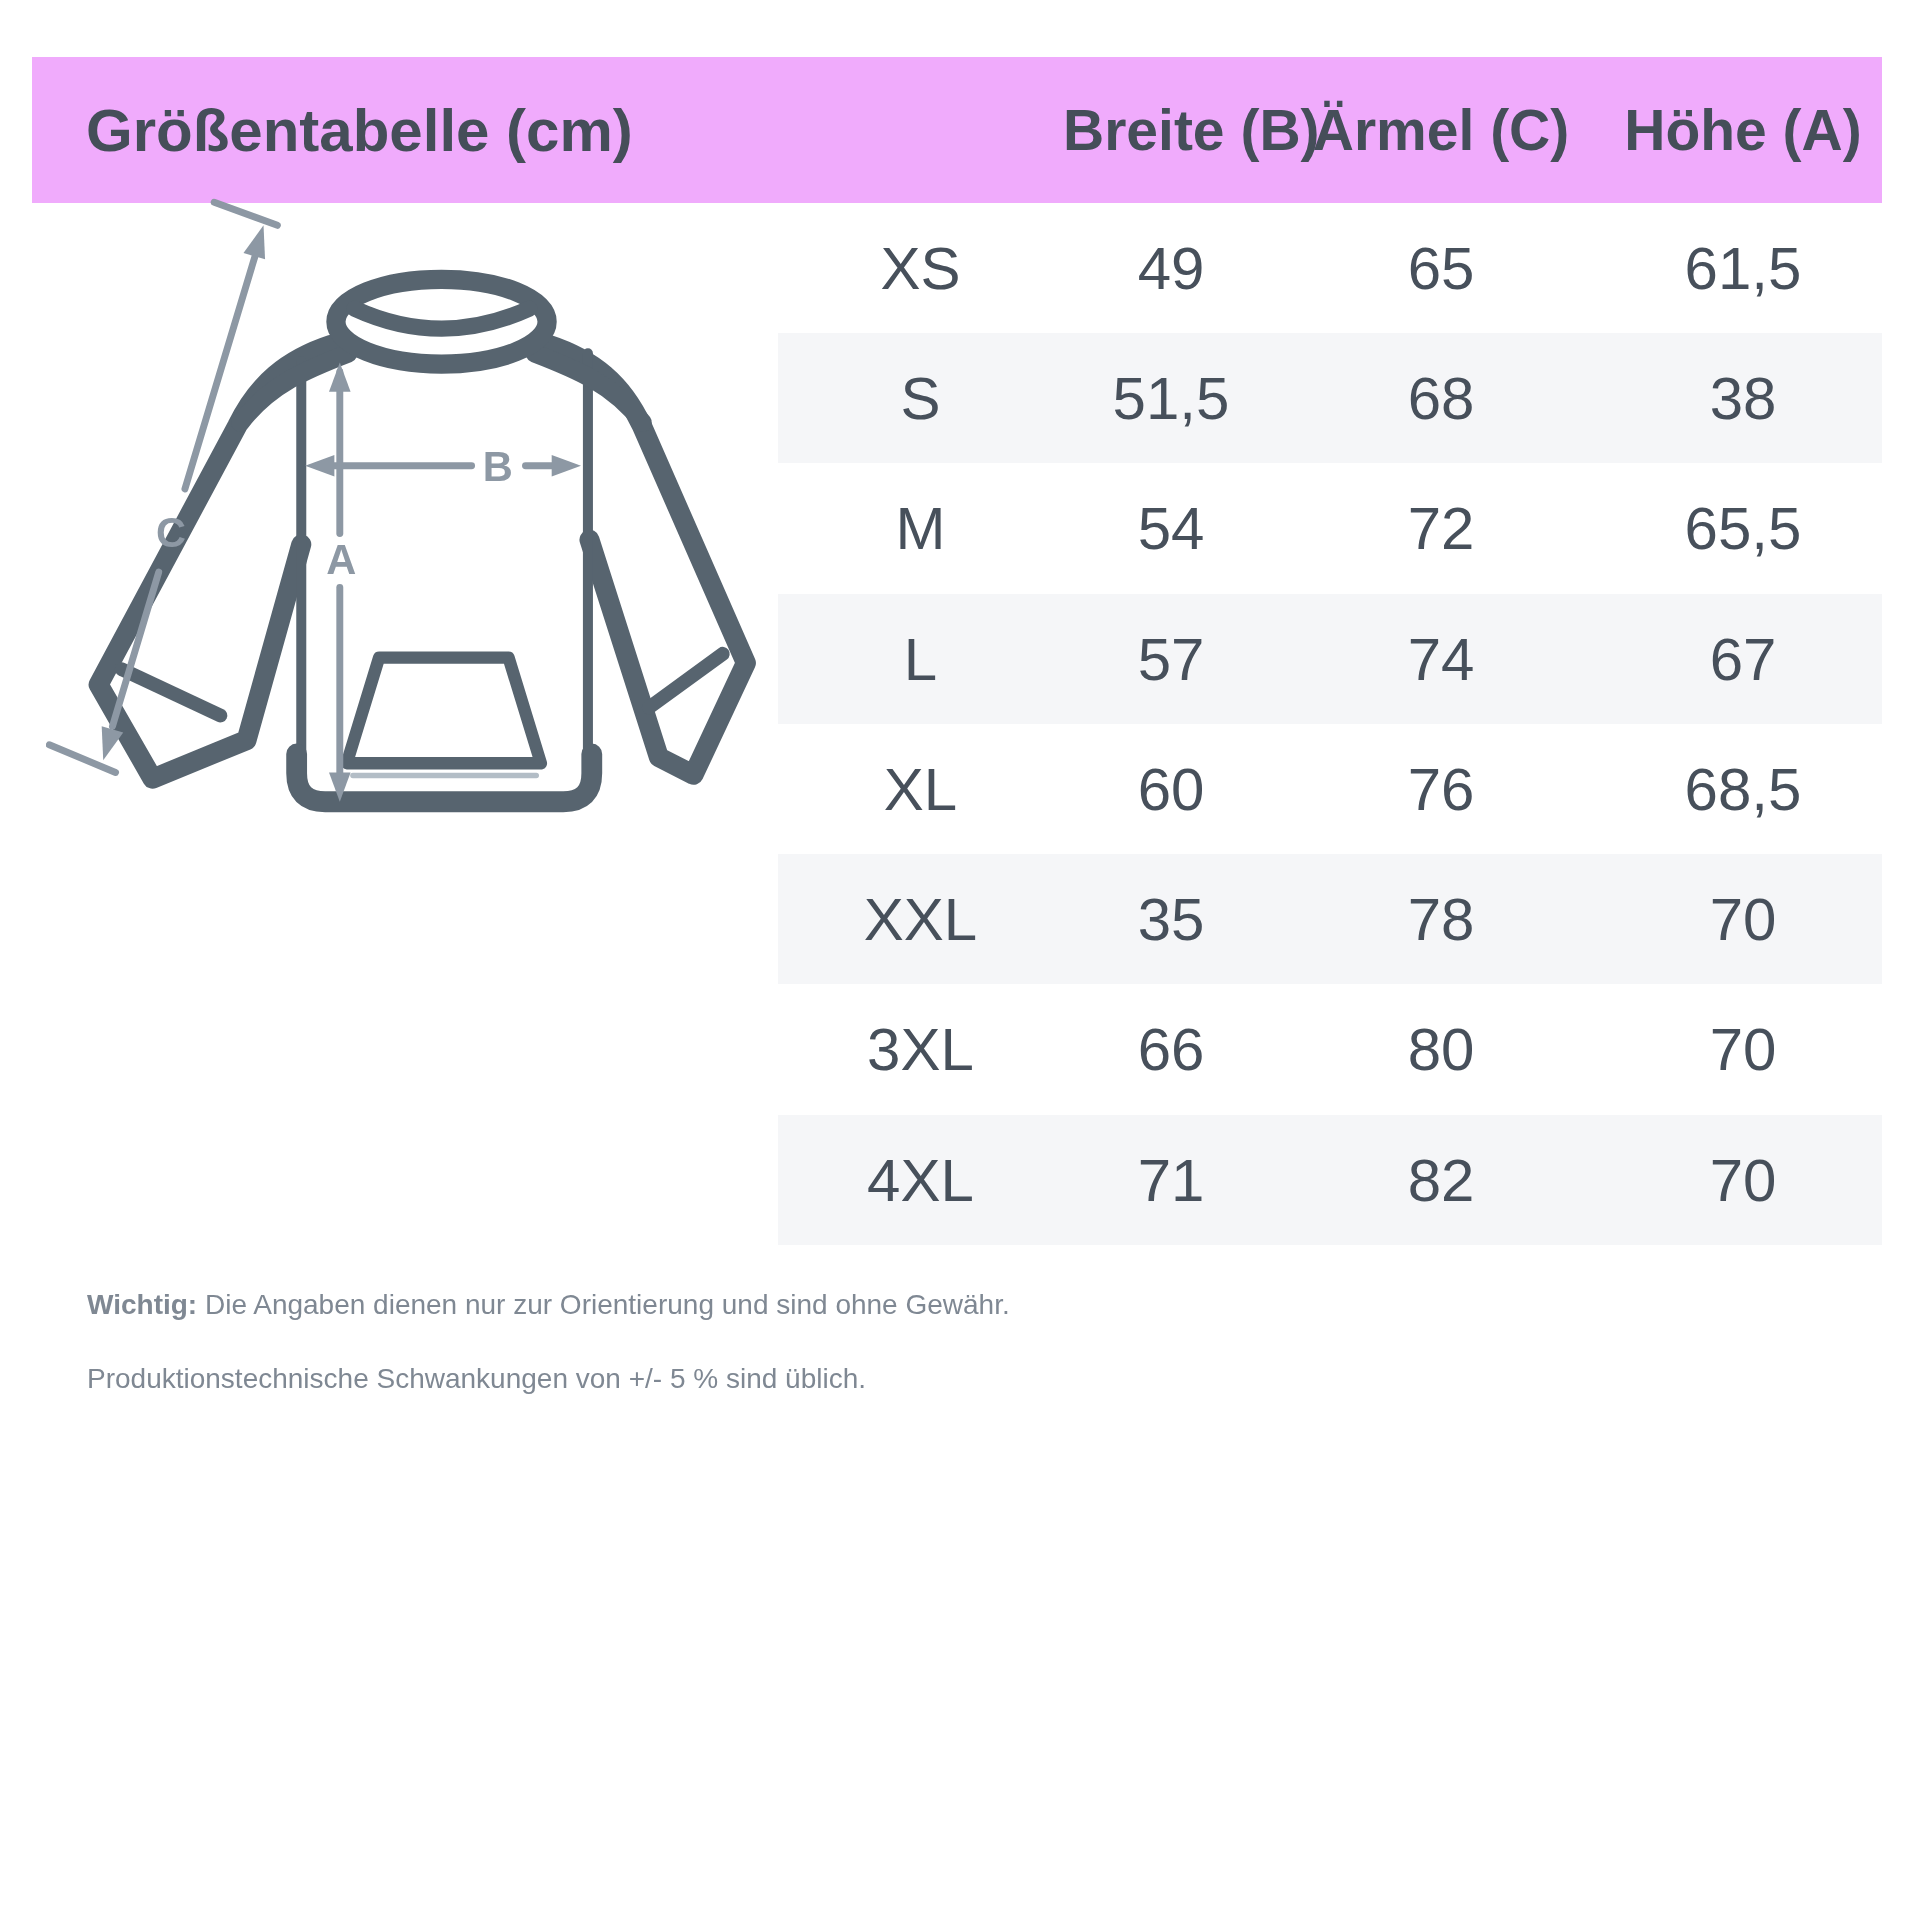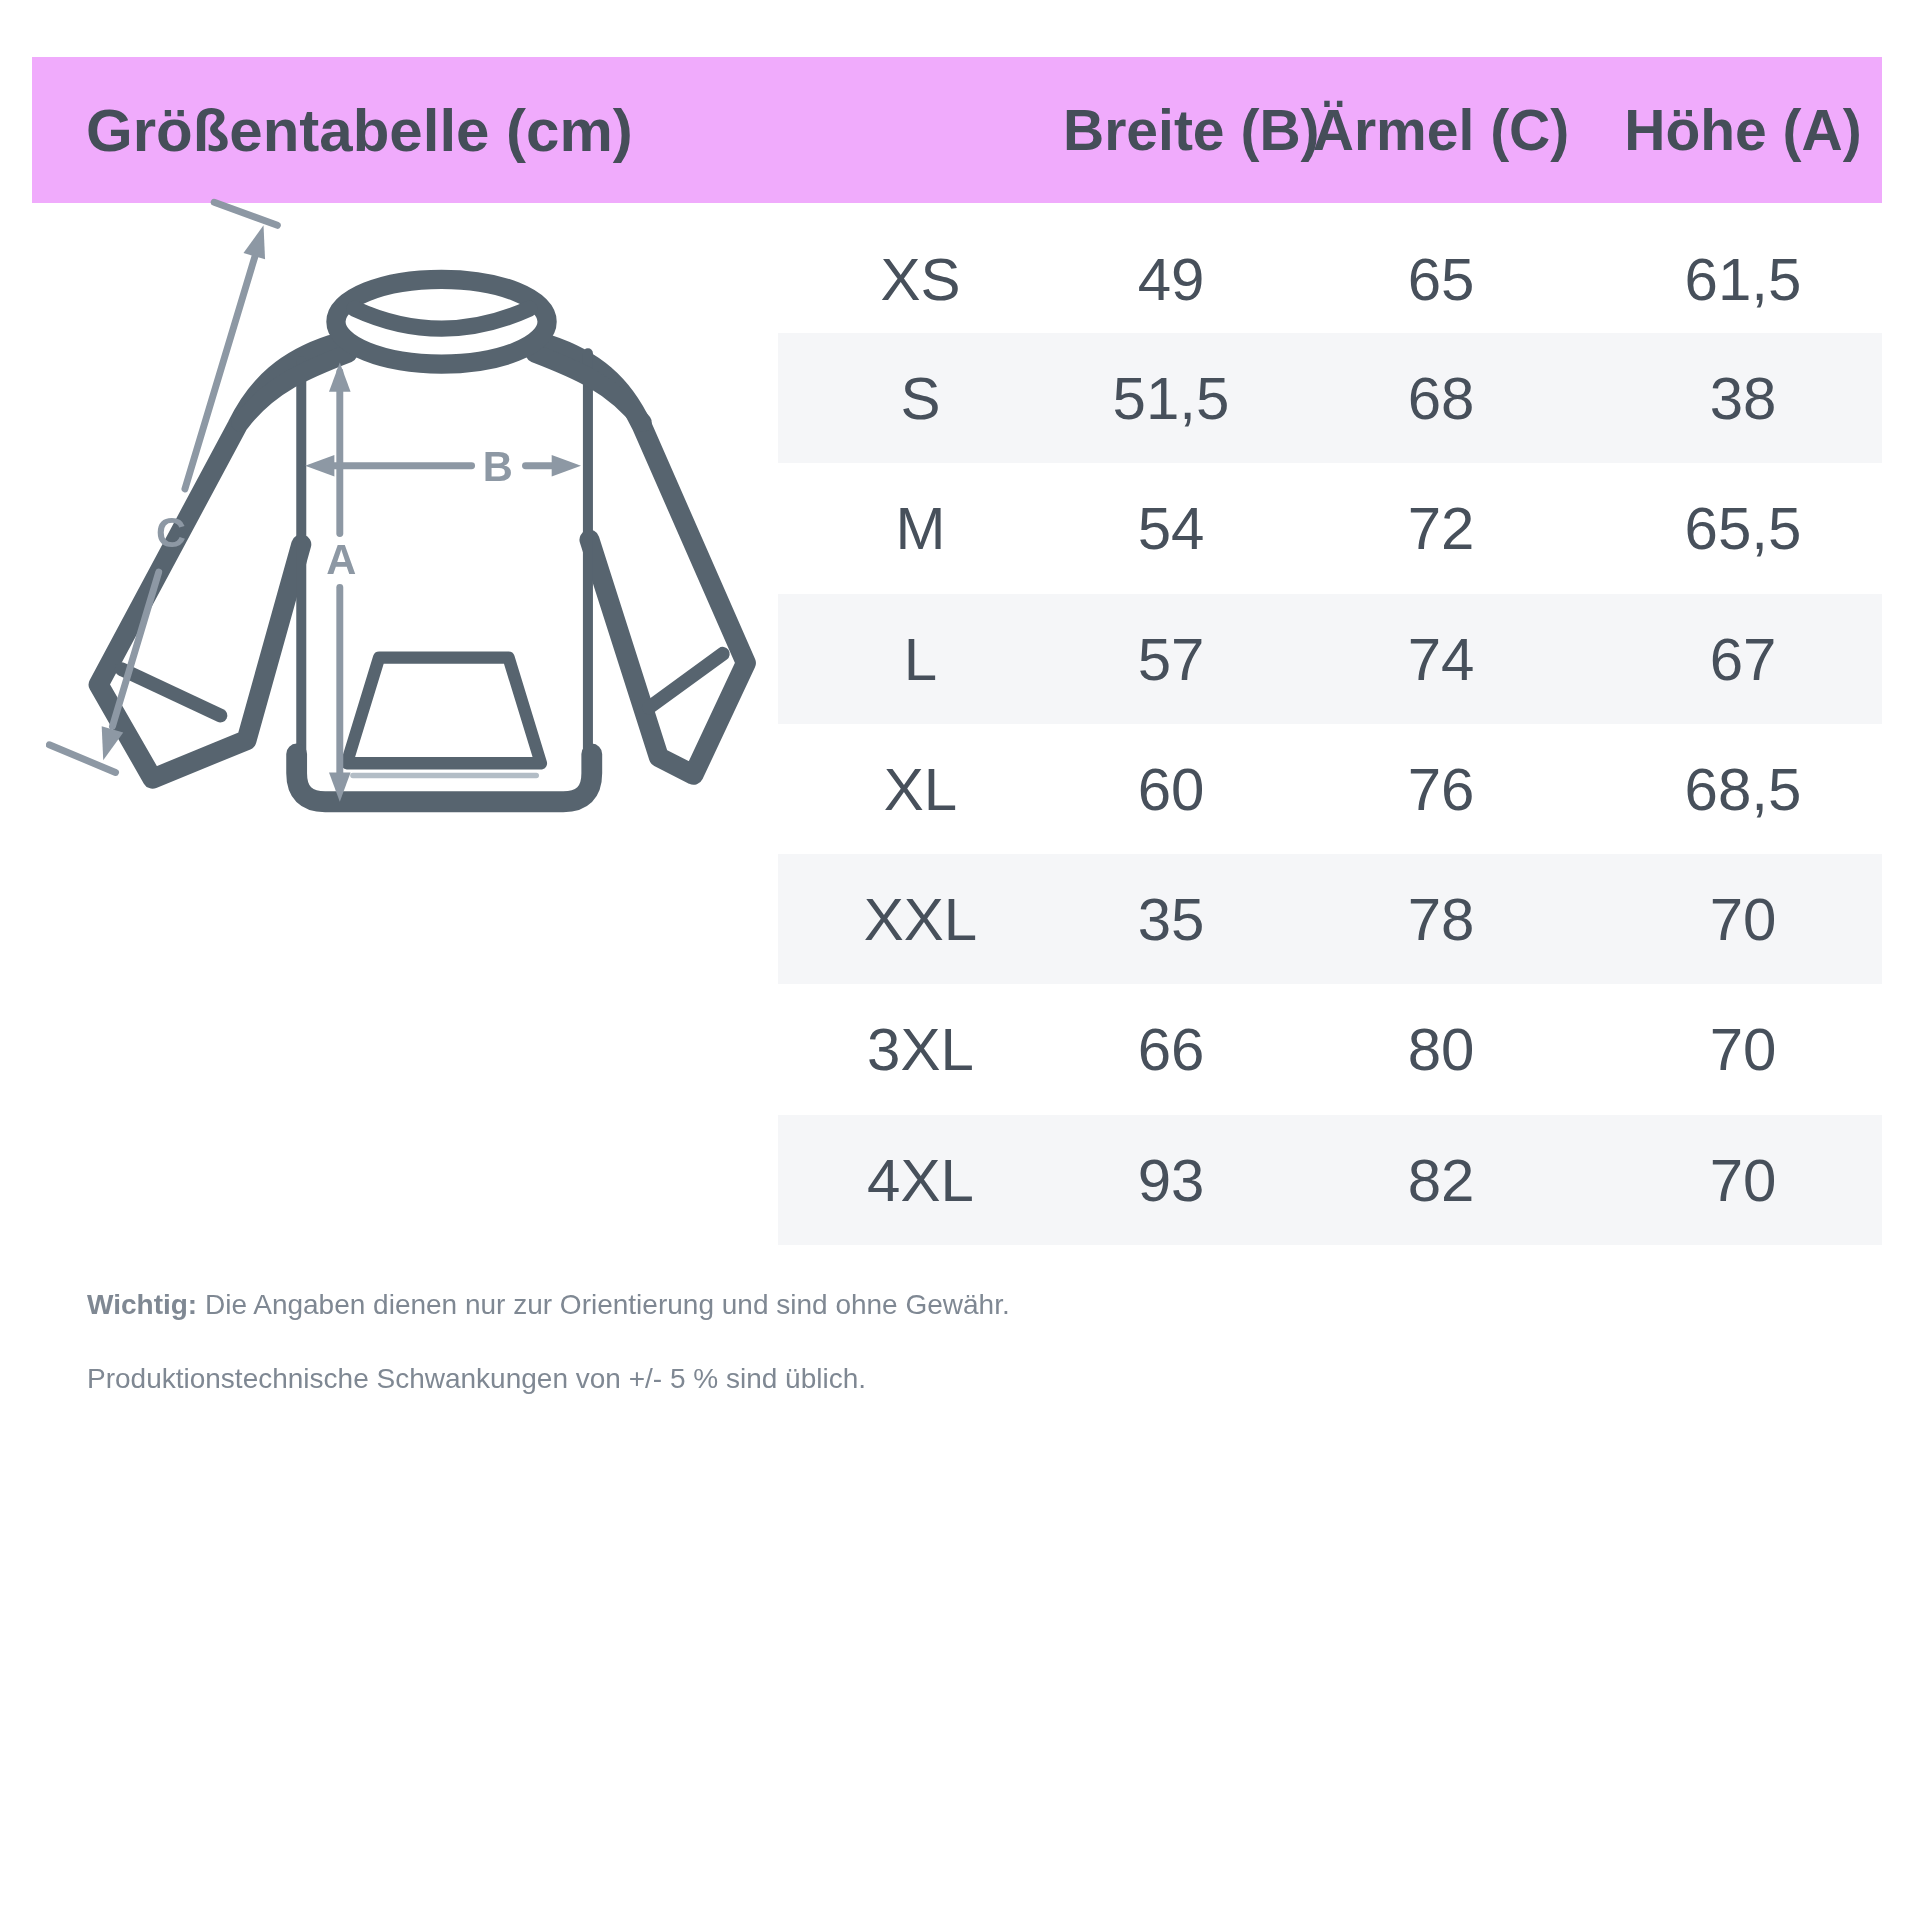--- a/index.html
+++ b/index.html
@@ -108,21 +108,21 @@
 
     <g font-family="Liberation Sans, sans-serif" font-size="54" font-weight="bold" stroke="none" fill="#8d98a4" text-anchor="middle">
       <text x="443" y="744">A</text>
       <text x="646" y="624">B</text>
       <text x="222" y="710">C</text>
     </g>
   </g>
 </svg>
 
 <div class="size-table">
-  <div class="srow" style="top:11px">
+  <div class="srow" style="top:0px">
     <div class="cell">XS</div>
     <div class="cell">49</div>
     <div class="cell">65</div>
     <div class="cell">61,5</div>
   </div>
   <div class="srow striped" style="top:130px">
     <div class="cell">S</div>
     <div class="cell">51,5</div>
     <div class="cell">68</div>
     <div class="cell">38</div>
@@ -152,21 +152,21 @@
     <div class="cell">70</div>
   </div>
   <div class="srow" style="top:781px">
     <div class="cell">3XL</div>
     <div class="cell">66</div>
     <div class="cell">80</div>
     <div class="cell">70</div>
   </div>
   <div class="srow striped" style="top:912px">
     <div class="cell">4XL</div>
-    <div class="cell">93</div>
+    <div class="cell">71</div>
     <div class="cell">82</div>
     <div class="cell">70</div>
   </div>
 </div>
 
 <div class="note">
   <div><b>Wichtig:</b><span> Die Angaben dienen nur zur Orientierung und sind ohne Gewähr.</span></div>
   <div>Produktionstechnische Schwankungen von +/- 5 % sind üblich.</div>
 </div>
 

